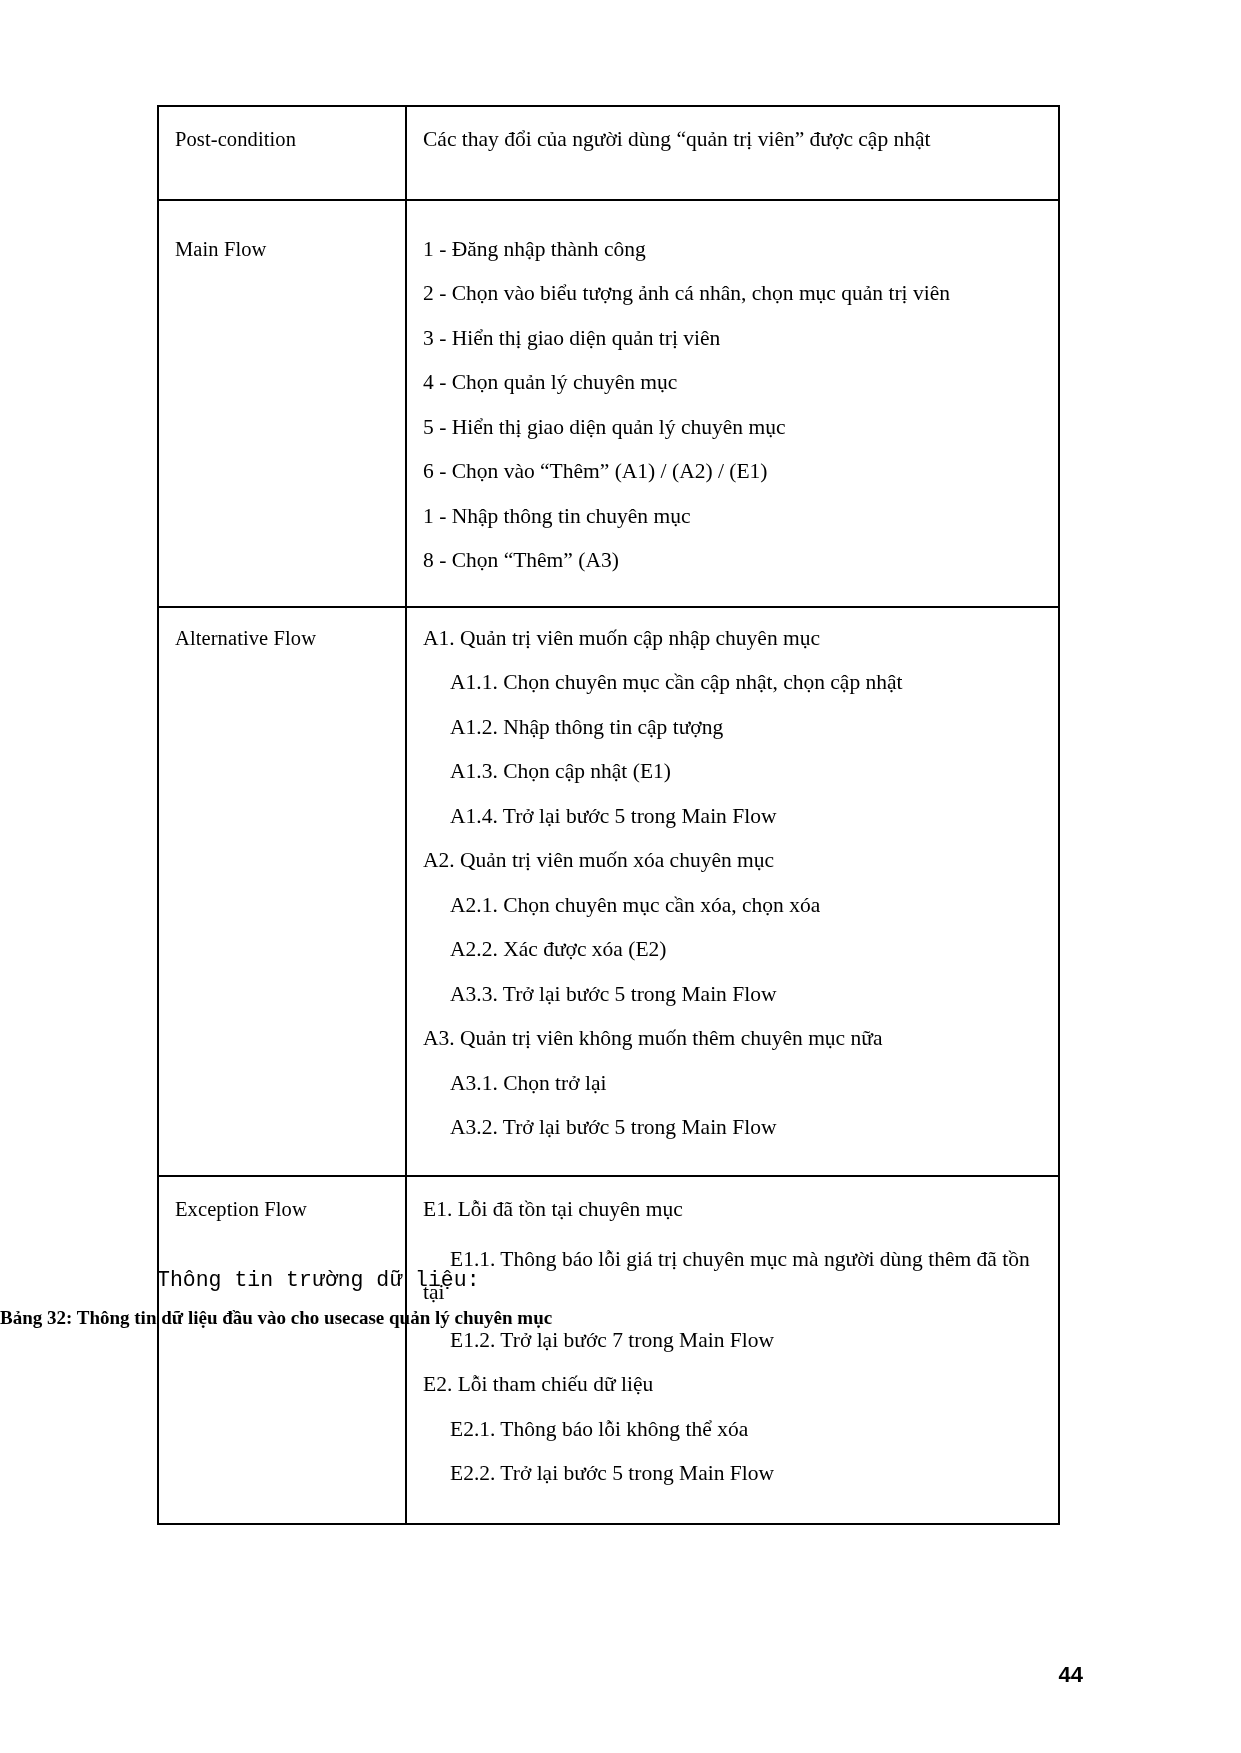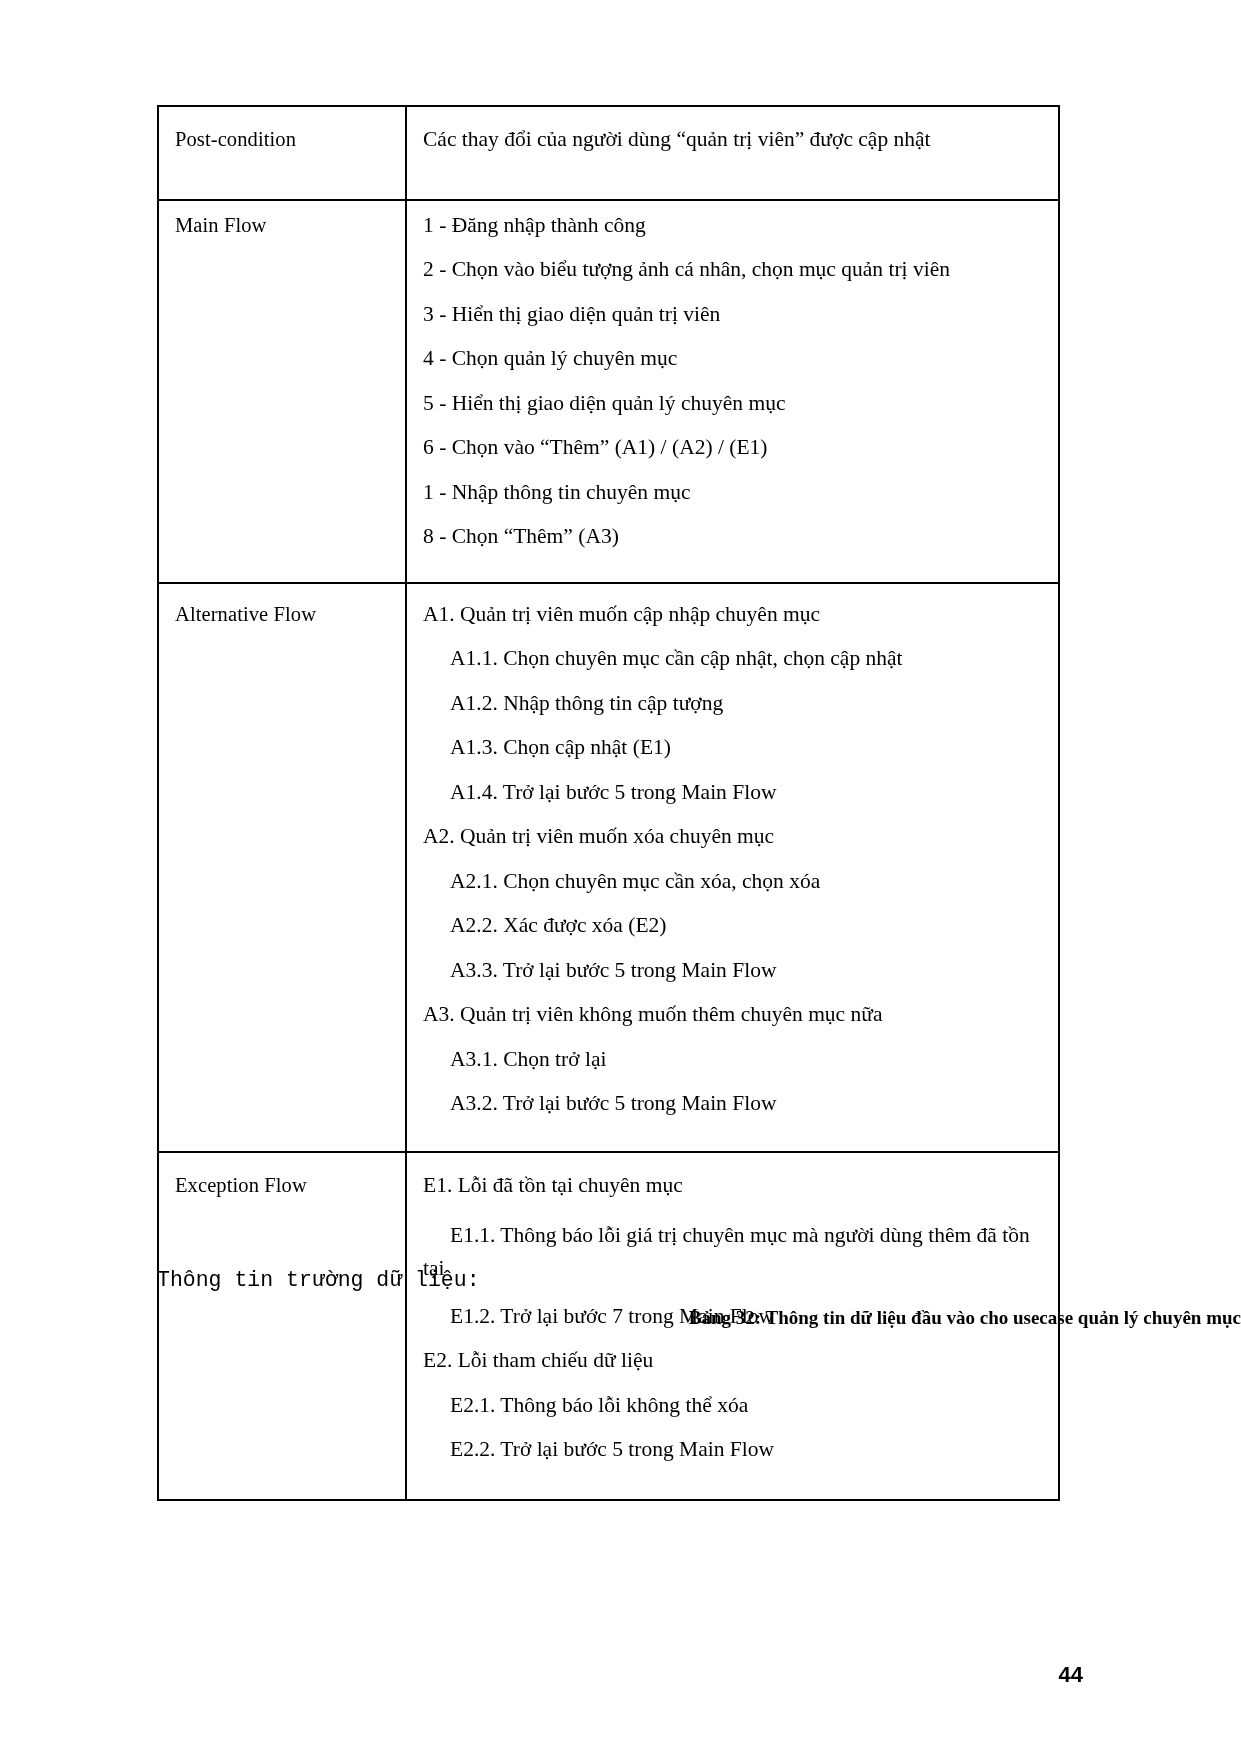--- a/index.html
+++ b/index.html
@@ -65,21 +65,21 @@
   .flow-line.lvl2 { padding-left: 27px; }
   .flow-line.wrap {
     white-space: normal;
     line-height: 1.55;
     margin-bottom: 20px;
   }
   .flow-line.wrap .ind { padding-left: 27px; }
 
   
   .row-post td { padding-top: 22px; padding-bottom: 48px; }
-  .row-main td { padding-top: 14px; padding-bottom: 30px; }
+  .row-main td { padding-top: 38px; padding-bottom: 30px; }
   .row-alt  td { padding-top: 20px; padding-bottom: 32px; }
   .row-exc  td { padding-top: 22px; padding-bottom: 34px; }
 
   .post-text {
     font-size: 21.5px;
     line-height: 1.0;
     white-space: nowrap;
   }
 
   
@@ -90,21 +90,21 @@
     font-size: 21.5px;
     line-height: 1.1;
     white-space: nowrap;
     font-family: Liberation Mono, monospace;
   }
   .caption-bold {
     position: absolute;
     left: 0;
     top: 1308px;
     width: 1241px;
-    text-align: right;
+    text-align: left;
     font-size: 19px;
     font-weight: bold;
     line-height: 1.1;
     white-space: nowrap;
   }
 
   
   .df-table {
     position: absolute;
     left: 157px;

